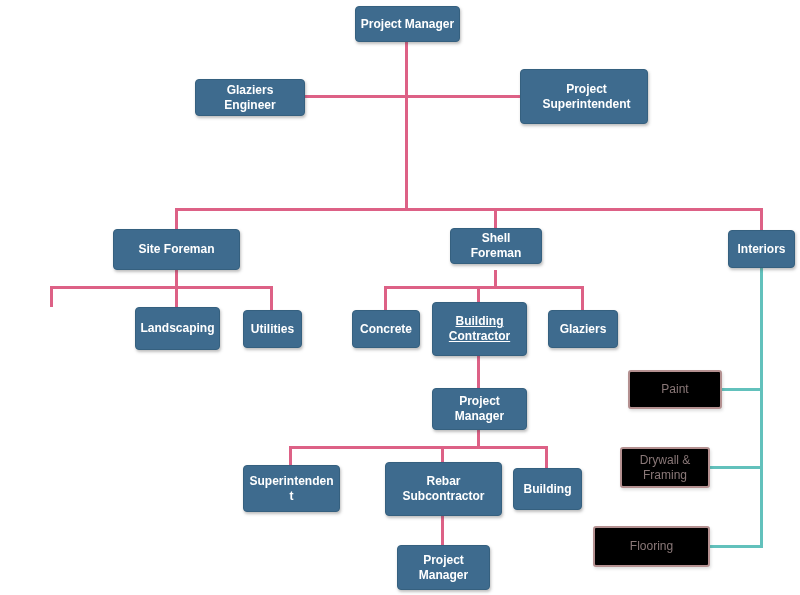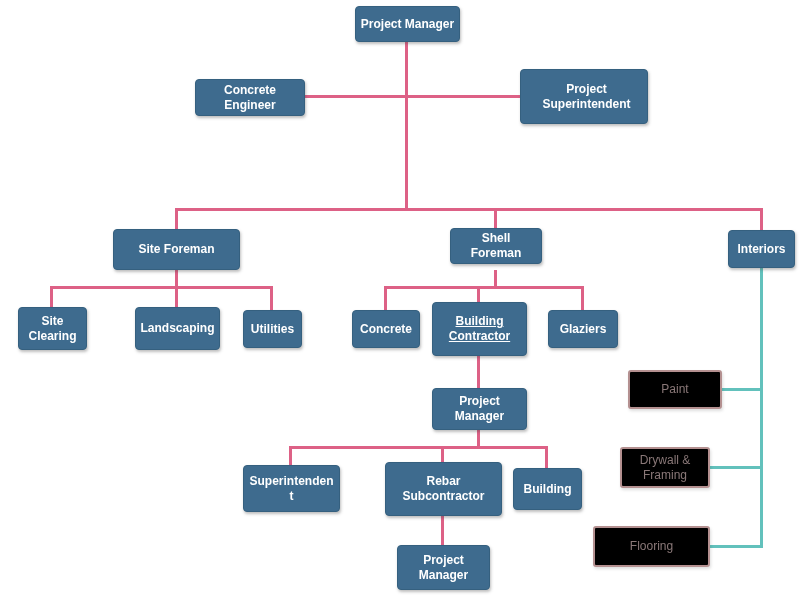--- a/index.html
+++ b/index.html
@@ -74,39 +74,36 @@
 
   <div class="line teal" style="left:760px;top:268px;width:3px;height:280px;"></div>
   <div class="line teal" style="left:722px;top:388px;width:40px;height:3px;"></div>
   <div class="line teal" style="left:710px;top:466px;width:52px;height:3px;"></div>
   <div class="line teal" style="left:710px;top:545px;width:53px;height:3px;"></div>
 
   <div class="node dark" style="left:355px;top:6px;width:105px;height:36px;">
     <span>Project Manager</span>
   </div>
   <div class="node dark" style="left:195px;top:79px;width:110px;height:37px;">
-    <span>Concrete Engineer</span>
+    <span>Glaziers Engineer</span>
   </div>
   <div class="node dark" style="left:520px;top:69px;width:128px;height:55px;padding-left:9px;">
     <span>Project Superintendent</span>
   </div>
 
   <div class="node dark" style="left:113px;top:229px;width:127px;height:41px;">
     <span>Site Foreman</span>
   </div>
   <div class="node dark" style="left:450px;top:228px;width:92px;height:36px;">
     <span>Shell Foreman</span>
   </div>
   <div class="node dark" style="left:728px;top:230px;width:67px;height:38px;">
     <span>Interiors</span>
   </div>
 
-  <div class="node dark" style="left:18px;top:307px;width:69px;height:43px;">
-    <span>Site Clearing</span>
-  </div>
   <div class="node dark" style="left:135px;top:307px;width:85px;height:43px;">
     <span>Landscaping</span>
   </div>
   <div class="node dark" style="left:243px;top:310px;width:59px;height:38px;">
     <span>Utilities</span>
   </div>
 
   <div class="node dark" style="left:352px;top:310px;width:68px;height:38px;">
     <span>Concrete</span>
   </div>

